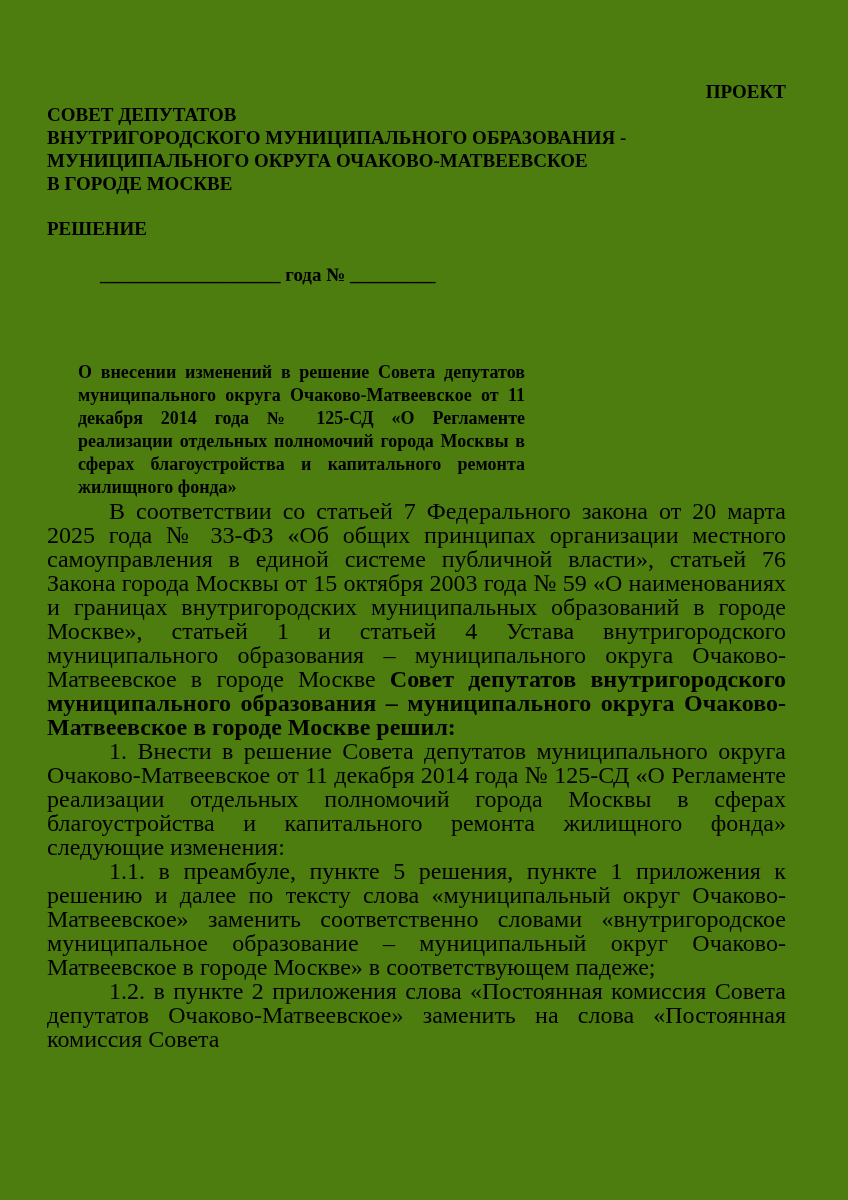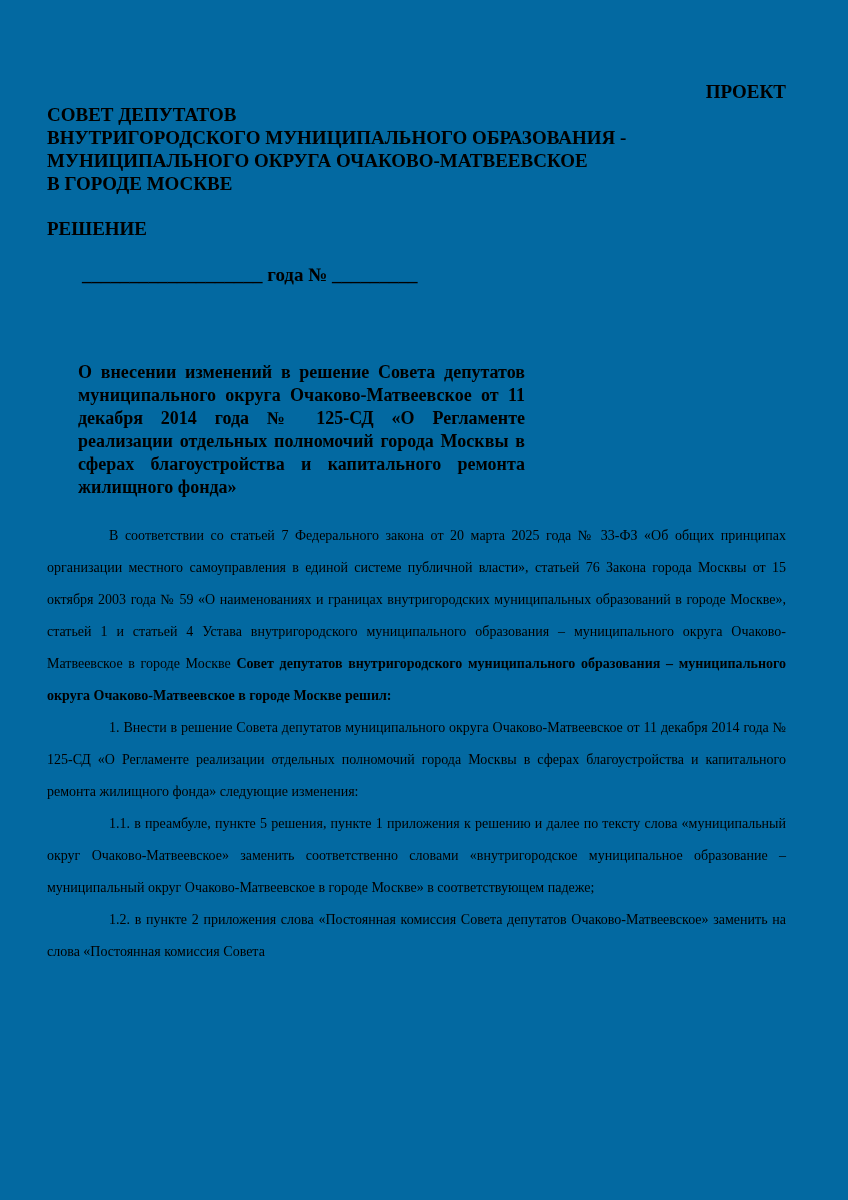--- a/index.html
+++ b/index.html
@@ -1,21 +1,21 @@
 <!DOCTYPE html>
 <html><head>
 <meta charset="utf-8">
 <style>
   html, body { margin: 0; padding: 0; background: #ffffff; }
   .page {
     position: relative;
     width: 848px;
     height: 1200px;
     box-sizing: border-box;
-    background: #0369a1;
+    background: #4d7c0f;
     color: #000000;
     font-family: "Liberation Serif", "DejaVu Serif", serif;
     padding: 80px 62px 0 47px;
     overflow: hidden;
   }
   .stamp {
     text-align: right;
     font-weight: 700;
     font-size: 19px;
     line-height: 23px;
@@ -26,38 +26,37 @@
     line-height: 23px;
   }
   .doc-type {
     margin-top: 22px;
     font-weight: 700;
     font-size: 19px;
     line-height: 23px;
   }
   .date-line {
     margin-top: 23px;
-    margin-left: 35px;
+    margin-left: 53px;
     font-weight: 700;
     font-size: 19px;
     line-height: 23px;
   }
   .doc-title {
     margin-top: 75px;
     margin-left: 31px;
     width: 447px;
     font-weight: 700;
     font-size: 18px;
     line-height: 23px;
     text-align: justify;
   }
   .doc-body {
-    margin-top: 21px;
-    font-size: 14px;
-    line-height: 32px;
+    font-size: 24px;
+    line-height: 24px;
     text-align: justify;
   }
   .doc-body p {
     margin: 0;
     text-indent: 62px;
   }
   .doc-body b { font-weight: 700; }
 </style>
 </head>
 <body>

